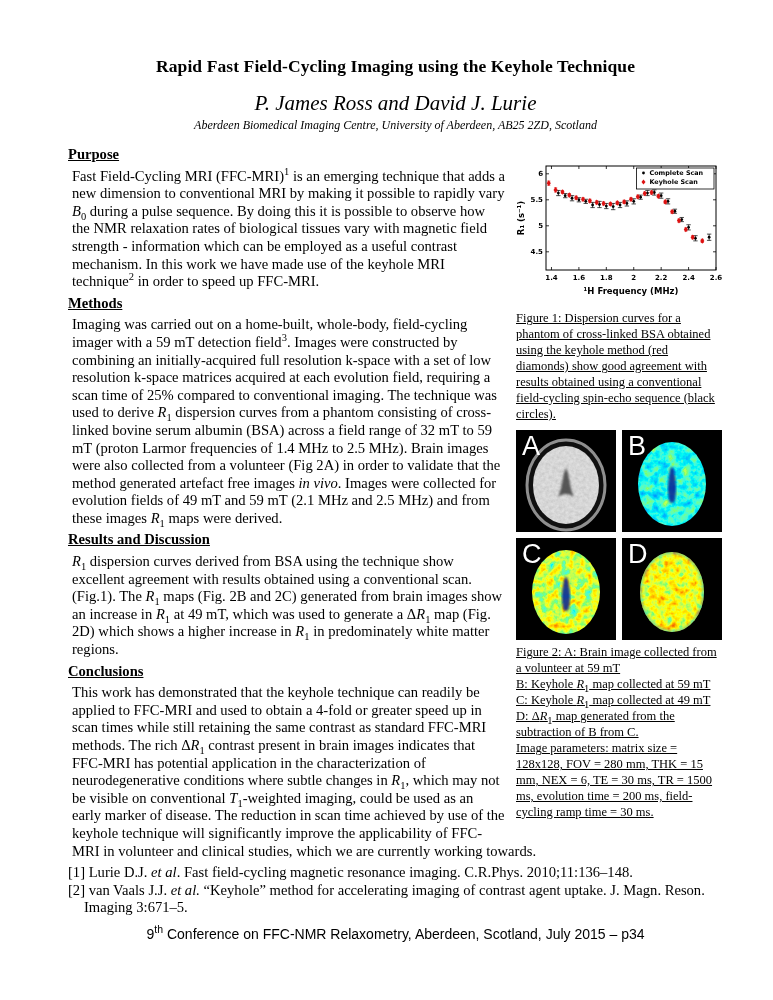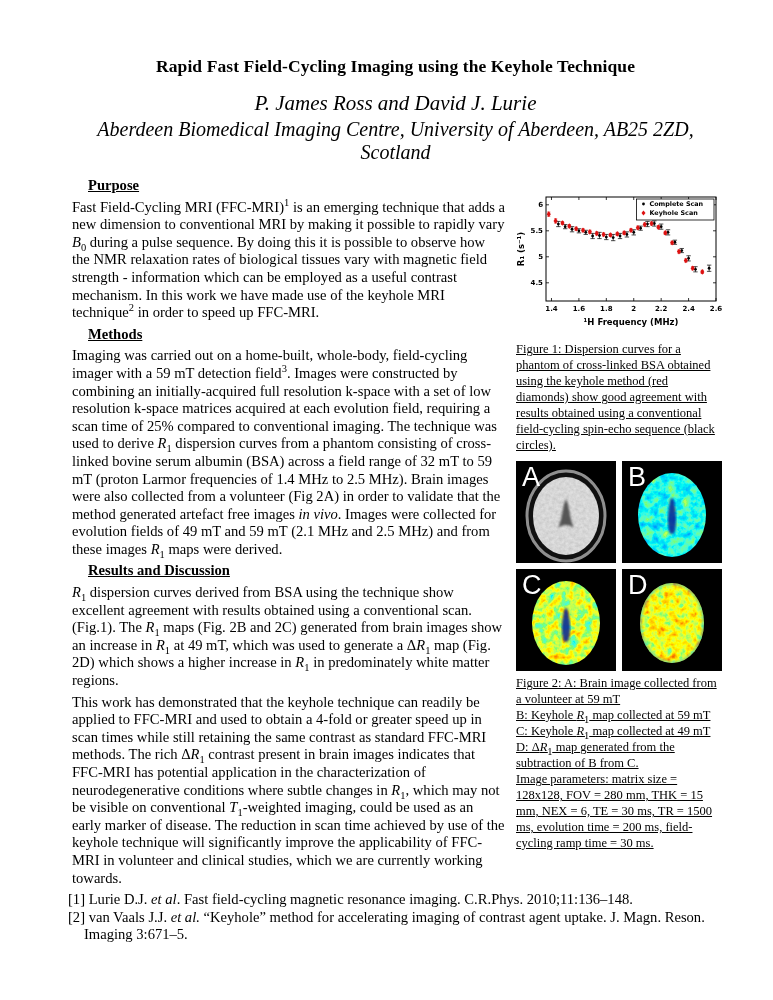--- a/index.html
+++ b/index.html
@@ -11,21 +11,21 @@
     padding:56px 50px 0 68px;
     font-family:"Liberation Serif", serif;
     color:#000;
     overflow:hidden;
   }
   .title{
     font-size:17.5px;font-weight:bold;text-align:center;
     margin:0 0 14px 0;letter-spacing:0.1px;
   }
   .authors{font-size:21px;font-style:italic;text-align:center;margin:0 0 2px 0;}
-  .affiliation{font-size:20px;font-style:italic;text-align:center;margin:0 0 13px 0;}
+  .affiliation{font-size:12px;font-style:italic;text-align:center;margin:0 0 13px 0;}
 
   .figures-col{
     float:right;width:207px;margin:12px 0 6px 10px;
   }
   .chart-svg{display:block;background:#fff;}
   .caption{
     font-size:12.5px;line-height:16px;margin:4px 0 8px 0;text-decoration:underline;
   }
   .fig2-grid{
     display:grid;grid-template-columns:100px 100px;grid-gap:6px;
@@ -33,21 +33,21 @@
   }
   .panel{position:relative;width:100px;height:102px;background:#000;}
   .panel svg{display:block;}
   .panel-letter{
     position:absolute;top:1px;left:6px;color:#fff;
     font-family:"Liberation Sans", sans-serif;
     font-size:27px;font-weight:400;line-height:1.15;
   }
 
   .body-text{font-size:14.6px;line-height:17.6px;text-align:left;}
-  .sec-head{font-weight:bold;text-decoration:underline;margin-left:20px;}
+  .sec-head{font-weight:bold;text-decoration:underline;}
   .para{margin:4px;}
   .ref{padding-left:16px;text-indent:-16px;}
   sub,sup{font-size:10.5px;line-height:0;}
 
   .footer{
     clear:both;
     font-family:"Liberation Sans", sans-serif;
     font-size:14px;text-align:center;margin-top:9px;
   }
   .tick-label{font-family:"DejaVu Sans", sans-serif;font-size:7px;font-weight:bold;fill:#000;}
@@ -450,20 +450,22 @@
   <div class="body-text">
     <div class="sec-head">Purpose</div>
     <div class="para">Fast Field-Cycling MRI (FFC-MRI)<sup>1</sup> is an emerging technique that adds a new dimension to conventional MRI by making it possible to rapidly vary <i>B</i><sub>0</sub> during a pulse sequence. By doing this it is possible to observe how the NMR relaxation rates of biological tissues vary with magnetic field strength - information which can be employed as a useful contrast mechanism. In this work we have made use of the keyhole MRI technique<sup>2</sup> in order to speed up FFC-MRI.</div>
 
     <div class="sec-head">Methods</div>
     <div class="para">Imaging was carried out on a home-built, whole-body, field-cycling imager with a 59 mT detection field<sup>3</sup>. Images were constructed by combining an initially-acquired full resolution k-space with a set of low resolution k-space matrices acquired at each evolution field, requiring a scan time of 25% compared to conventional imaging. The technique was used to derive <i>R</i><sub>1</sub> dispersion curves from a phantom consisting of cross-linked bovine serum albumin (BSA) across a field range of 32 mT to 59 mT (proton Larmor frequencies of 1.4 MHz to 2.5 MHz). Brain images were also collected from a volunteer (Fig 2A) in order to validate that the method generated artefact free images <i>in vivo</i>. Images were collected for evolution fields of 49 mT and 59 mT (2.1 MHz and 2.5 MHz) and from these images <i>R</i><sub>1</sub> maps were derived.</div>
 
     <div class="sec-head">Results and Discussion</div>
     <div class="para"><i>R</i><sub>1</sub> dispersion curves derived from BSA using the technique show excellent agreement with results obtained using a conventional scan. (Fig.1). The <i>R</i><sub>1</sub> maps (Fig. 2B and 2C) generated from brain images show an increase in <i>R</i><sub>1</sub> at 49 mT, which was used to generate a Δ<i>R</i><sub>1</sub> map (Fig. 2D) which shows a higher increase in <i>R</i><sub>1</sub> in predominately white matter regions.</div>
 
+    <div class="sec-head">Conclusions</div>
     <div class="para">This work has demonstrated that the keyhole technique can readily be applied to FFC-MRI and used to obtain a 4-fold or greater speed up in scan times while still retaining the same contrast as standard FFC-MRI methods. The rich Δ<i>R</i><sub>1</sub> contrast present in brain images indicates that FFC-MRI has potential application in the characterization of neurodegenerative conditions where subtle changes in <i>R</i><sub>1</sub>, which may not be visible on conventional <i>T</i><sub>1</sub>-weighted imaging, could be used as an early marker of disease. The reduction in scan time achieved by use of the keyhole technique will significantly improve the applicability of FFC-MRI in volunteer and clinical studies, which we are currently working towards.</div>
 
     <div class="ref">[1] Lurie D.J. <i>et al</i>. Fast field-cycling magnetic resonance imaging. C.R.Phys. 2010;11:136–148.</div>
     <div class="ref">[2] van Vaals J.J. <i>et al.</i> “Keyhole” method for accelerating imaging of contrast agent uptake. J. Magn. Reson. Imaging 3:671–5.</div>
   </div>
 
+  <div class="footer">9<sup>th</sup> Conference on FFC-NMR Relaxometry, Aberdeen, Scotland, July 2015 – p34</div>
 
 </div>
 
 </body></html>

